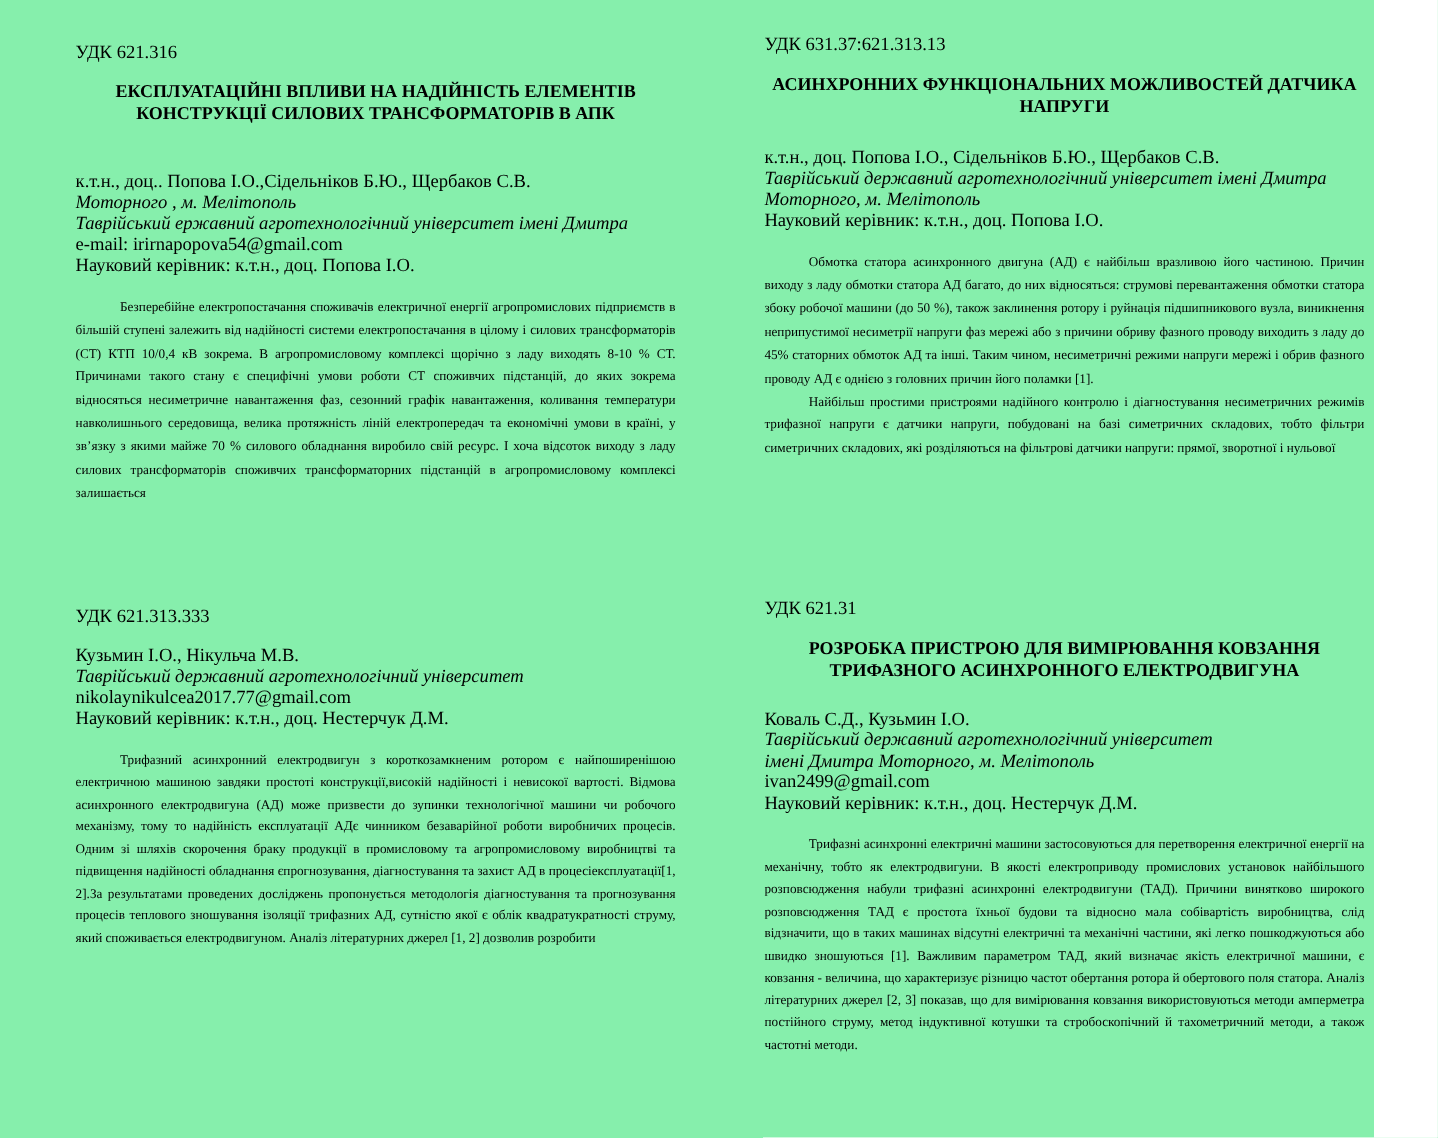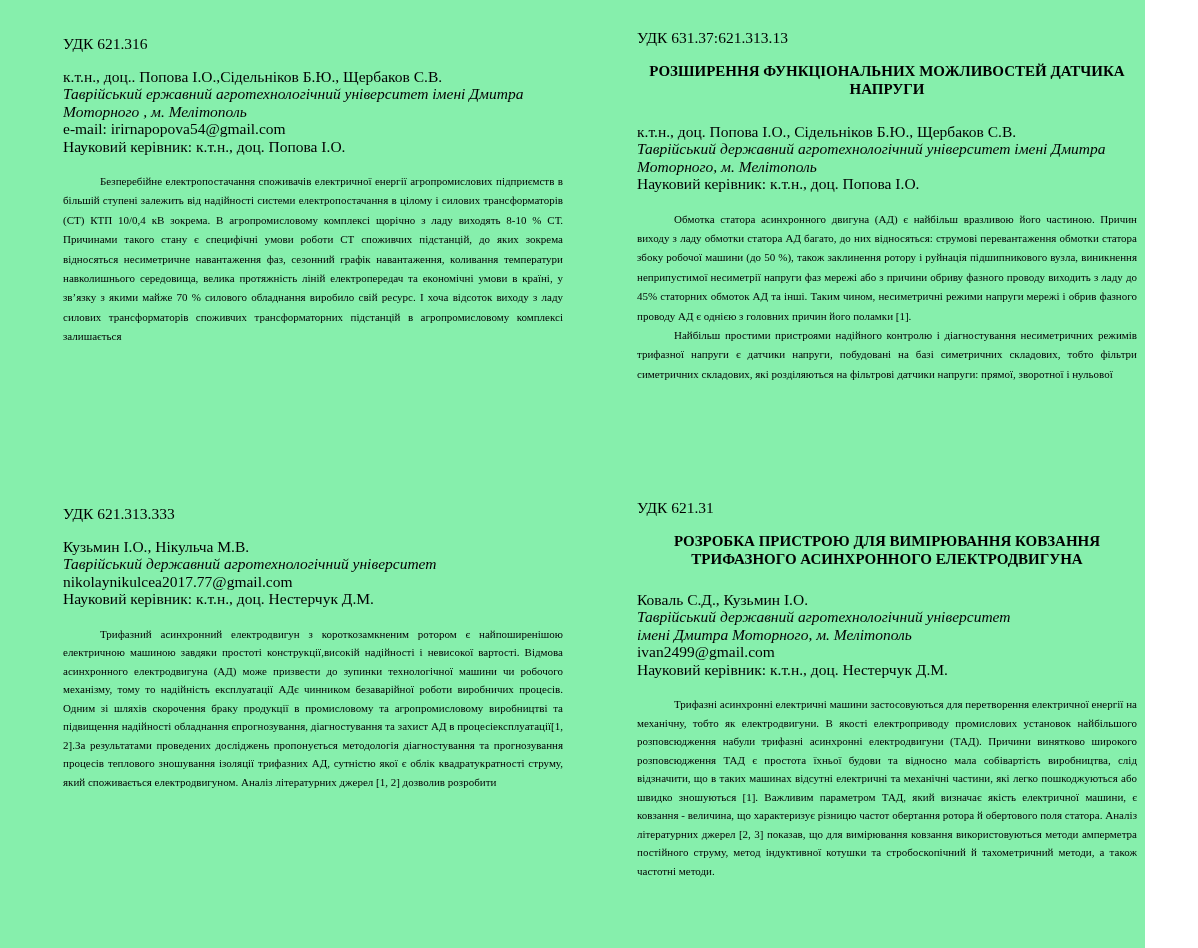--- a/index.html
+++ b/index.html
@@ -59,34 +59,38 @@
   }
   .page-bottom .para { line-height: 18.5px; }
 </style>
 </head>
 <body>
 
 <div class="canvas">
 
   <section class="page pg-tl page-top">
     <div class="udc">УДК 621.316</div>
+    <div class="title mb-a">
+      <div class="title-line">ЕКСПЛУАТАЦІЙНІ ВПЛИВИ НА НАДІЙНІСТЬ ЕЛЕМЕНТІВ</div>
+      <div class="title-line">КОНСТРУКЦІЇ СИЛОВИХ ТРАНСФОРМАТОРІВ В АПК</div>
+    </div>
     <div class="hline">к.т.н., доц.. Попова І.О.,Сідельніков Б.Ю., Щербаков С.В.</div>
+    <div class="hline affil">Моторного , м. Мелітополь</div>
     <div class="hline affil">Таврійський ержавний агротехнологічний університет імені Дмитра</div>
-    <div class="hline affil">Моторного , м. Мелітополь</div>
     <div class="hline">e-mail: irirnapopova54@gmail.com</div>
     <div class="hline">Науковий керівник: к.т.н., доц. Попова І.О.</div>
     <div class="body">
       <p class="para">Безперебійне електропостачання споживачів електричної енергії агропромислових підприємств в більшій ступені залежить від надійності системи електропостачання в цілому і силових трансформаторів (СТ) КТП 10/0,4 кВ зокрема. В агропромисловому комплексі щорічно з ладу виходять 8-10 % СТ. Причинами такого стану є специфічні умови роботи СТ споживчих підстанцій, до яких зокрема відносяться несиметричне навантаження фаз, сезонний графік навантаження, коливання температури навколишнього середовища, велика протяжність ліній електропередач та економічні умови в країні, у зв’язку з якими майже 70 % силового обладнання виробило свій ресурс. І хоча відсоток виходу з ладу силових трансформаторів споживчих трансформаторних підстанцій в агропромисловому комплексі залишається</p>
     </div>
   </section>
 
   <section class="page pg-tr page-top">
     <div class="udc">УДК 631.37:621.313.13</div>
     <div class="title mb-b">
-      <div class="title-line">РОЗШИРЕННЯ ФУНКЦІОНАЛЬНИХ МОЖЛИВОСТЕЙ ДАТЧИКА</div>
+      <div class="title-line">АСИНХРОННИХ ФУНКЦІОНАЛЬНИХ МОЖЛИВОСТЕЙ ДАТЧИКА</div>
       <div class="title-line">НАПРУГИ</div>
     </div>
     <div class="hline">к.т.н., доц. Попова І.О., Сідельніков Б.Ю., Щербаков С.В.</div>
     <div class="hline affil">Таврійський державний агротехнологічний університет імені Дмитра</div>
     <div class="hline affil">Моторного, м. Мелітополь</div>
     <div class="hline">Науковий керівник: к.т.н., доц. Попова І.О.</div>
     <div class="body">
       <p class="para">Обмотка статора асинхронного двигуна (АД) є найбільш вразливою його частиною. Причин виходу з ладу обмотки статора АД багато, до них відносяться: струмові перевантаження обмотки статора збоку робочої машини (до 50 %), також заклинення ротору і руйнація підшипникового вузла, виникнення неприпустимої несиметрії напруги фаз мережі або з причини обриву фазного проводу виходить з ладу до 45% статорних обмоток АД та інші. Таким чином, несиметричні режими напруги мережі і обрив фазного проводу АД є однією з головних причин його поламки [1].</p>
       <p class="para">Найбільш простими пристроями надійного контролю і діагностування несиметричних режимів трифазної напруги є датчики напруги, побудовані на базі симетричних складових, тобто фільтри симетричних складових, які розділяються на фільтрові датчики напруги: прямої, зворотної і нульової</p>
     </div>

